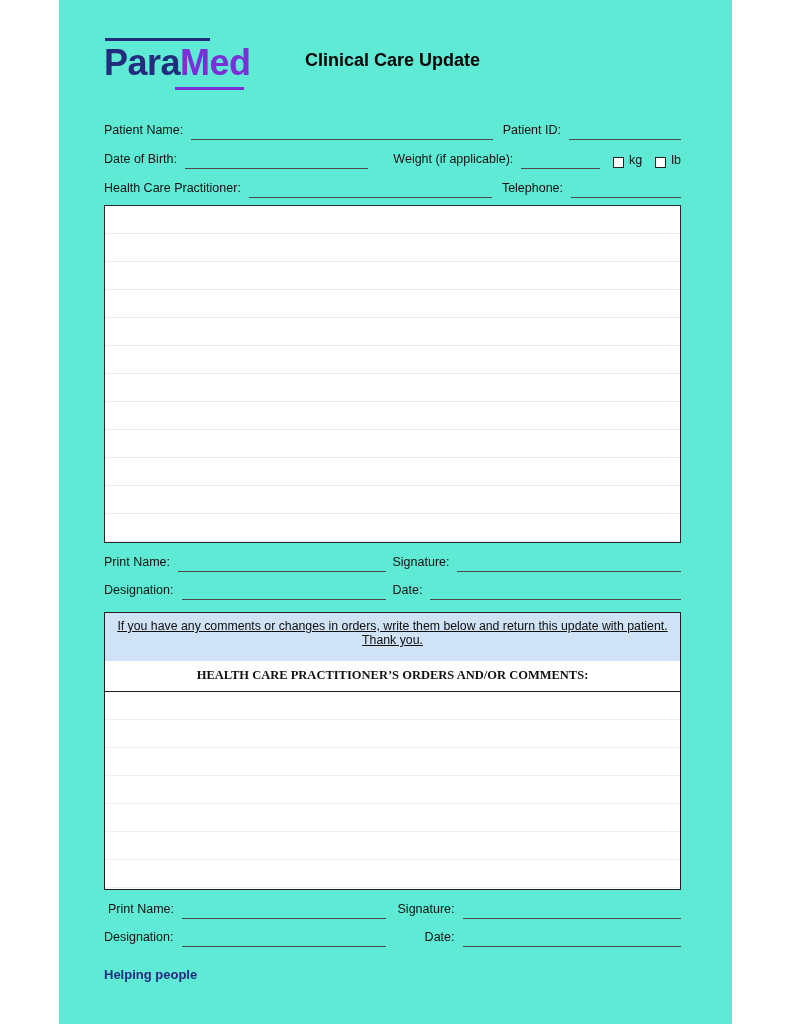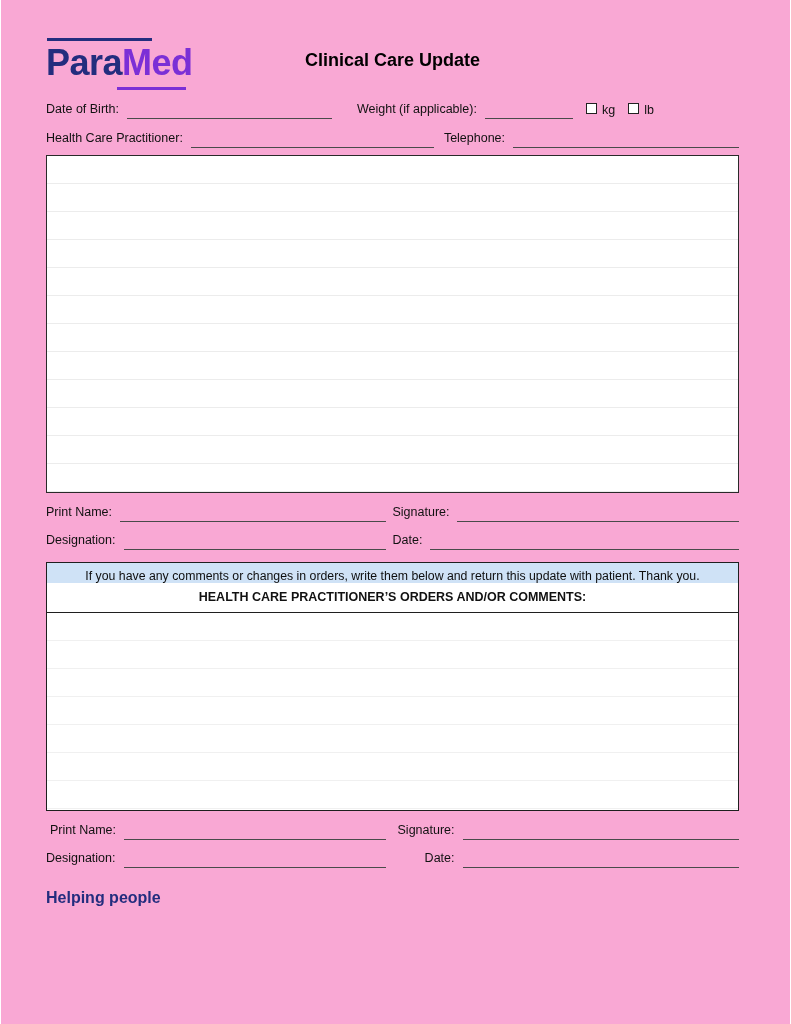--- a/index.html
+++ b/index.html
@@ -1,20 +1,20 @@
 <!DOCTYPE html>
 <html><head>
 <meta charset="utf-8">
 <style>
   * { margin:0; padding:0; box-sizing:border-box; }
   html,body { background:#fff; }
   body { font-family:"Liberation Sans", sans-serif; color:#111; }
   .page {
-    position:relative; width:789px; height:1024px; margin:0 auto;
-    background:#f9a8d4; padding:38px 51px 0 45px; overflow:hidden;
+    position:relative; width:673px; height:1024px; margin:0 auto;
+    background:#5eead4; padding:38px 51px 0 45px; overflow:hidden;
   }
 
   
   .header { position:relative; height:52px; }
   .logo { position:relative; display:inline-block; font-size:36px; font-weight:bold;
           line-height:1; padding:7px 2px 9px 0; letter-spacing:-0.5px; }
   .logo-para { color:#232d7e; }
   .logo-med  { color:#7b2fd6; }
   .logo-bar-top    { position:absolute; top:0; left:1px; width:71%; height:3px; background:#232d7e; }
   .logo-bar-bottom { position:absolute; bottom:0; left:48%; width:46%; height:3px; background:#7b2fd6; }
@@ -27,65 +27,71 @@
   .mt-row { margin-top:12px; }
   .lbl { white-space:nowrap; padding-bottom:2px; }
   .fline { border-bottom:1px solid #4a4a4a; height:16px; margin-left:8px; }
   .grow { flex:1 1 auto; }
   .w-dob { width:205px; }
   .w-weight { width:88px; }
   .w-pid { width:112px; }
   .w-hcp { width:243px; }
   .ml25 { margin-left:25px;text-align:right; }
   .ml10 { margin-left:10px; }
-  .cbwrap { display:flex; align-items:flex-start; margin-left:13px; padding-bottom:1px; white-space:nowrap; }
+  .cbwrap { display:flex; align-items:flex-end; margin-left:13px; padding-bottom:1px; white-space:nowrap; }
   .cb { width:11px; height:11px; border:1.3px solid #222; background:#fff; display:inline-block; margin-right:5px; }
 
   .intro { margin-top:13px; font-size:12.5px; line-height:15px; }
 
   .lined-box {
     margin-top:7px; height:338px; border:1.5px solid #2a2a2a; background:#fff;
     background-image:repeating-linear-gradient(to bottom, transparent, transparent 27px, #ececec 27px, #ececec 28px);
   }
 
   
   .so-row { display:flex; font-size:12.5px; line-height:15px; }
   .so-half { width:50%; display:flex; align-items:center; }
   .so-left { padding-right:7px; }
   .lbl-tab { display:inline-block; min-width:62px; text-align:right; }
 
   
   .orders { margin-top:12px; border:1.5px solid #1f1f1f; }
-  .orders-banner { background:#cfe2f6; text-align:center; font-size:12.3px; padding:6px 10px 0; color:#0e0e0e; }
+  .orders-banner { background:#cfe2f6; text-align:center; font-size:12.3px; padding:6px 10px 14px; color:#0e0e0e;text-decoration:underline; }
   .orders-heading { text-align:center; font-weight:bold; font-size:12.5px; padding:7px 0 8px;
-                    border-bottom:1.2px solid #1f1f1f; background:#fff; }
+                    border-bottom:1.2px solid #1f1f1f; background:#fff;font-family:Liberation Serif, serif; }
   .orders-lines { height:197px; background:#fff;
     background-image:repeating-linear-gradient(to bottom, transparent, transparent 27px, #f0f0f0 27px, #f0f0f0 28px); }
 
   
   .footer { display:flex; margin-top:24px; align-items:flex-start; }
-  .tagline { width:188px; font-size:16px; font-weight:bold; line-height:1.28; color:#232d7e; margin-top:-4px; }
+  .tagline { width:188px; font-size:13px; font-weight:bold; line-height:1.28; color:#232d7e; margin-top:-4px; }
   .tagline-accent { color:#8c2bd9; }
   .footer-right { flex:1 1 auto; border-top:1.2px solid #333; padding-top:9px;
                   display:flex; justify-content:space-between; font-size:11px; color:#3c3c3c; }
 </style>
 </head>
 <body>
 
 <div class="page">
 
   <div class="header">
     <div class="logo">
       <div class="logo-bar-top"></div>
       <span class="logo-para">Para</span><span class="logo-med">Med</span>
       <div class="logo-bar-bottom"></div>
     </div>
     <div class="title">Clinical Care Update</div>
   </div>
 
+  <div class="frow mt-first">
+    <span class="lbl">Patient Name:</span>
+    <div class="fline grow"></div>
+    <span class="lbl ml10">Patient ID:</span>
+    <div class="fline w-pid"></div>
+  </div>
 
   <div class="frow mt-row">
     <span class="lbl">Date of Birth:</span>
     <div class="fline w-dob"></div>
     <span class="lbl ml25">Weight (if applicable):</span>
     <div class="fline w-weight"></div>
     <span class="cbwrap">
       <span class="cb"></span>
       <span>kg</span>
     </span>

